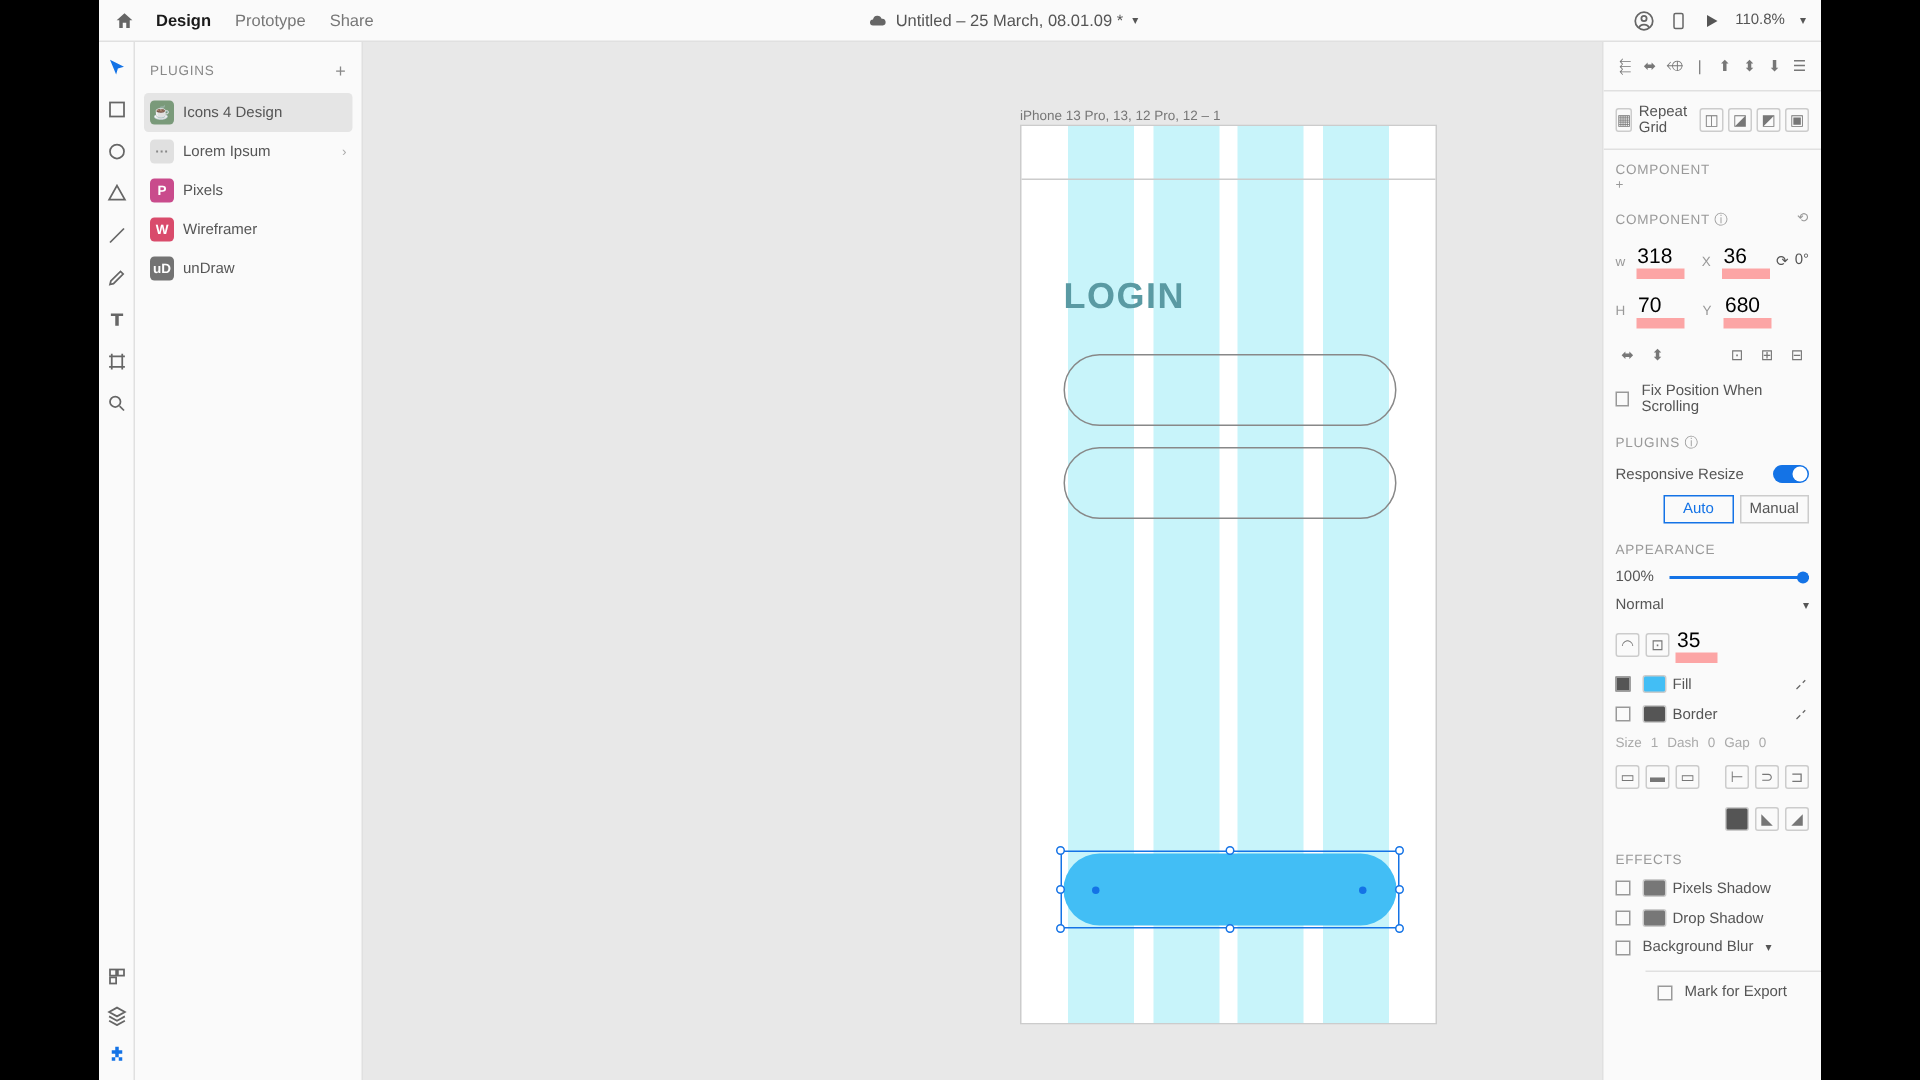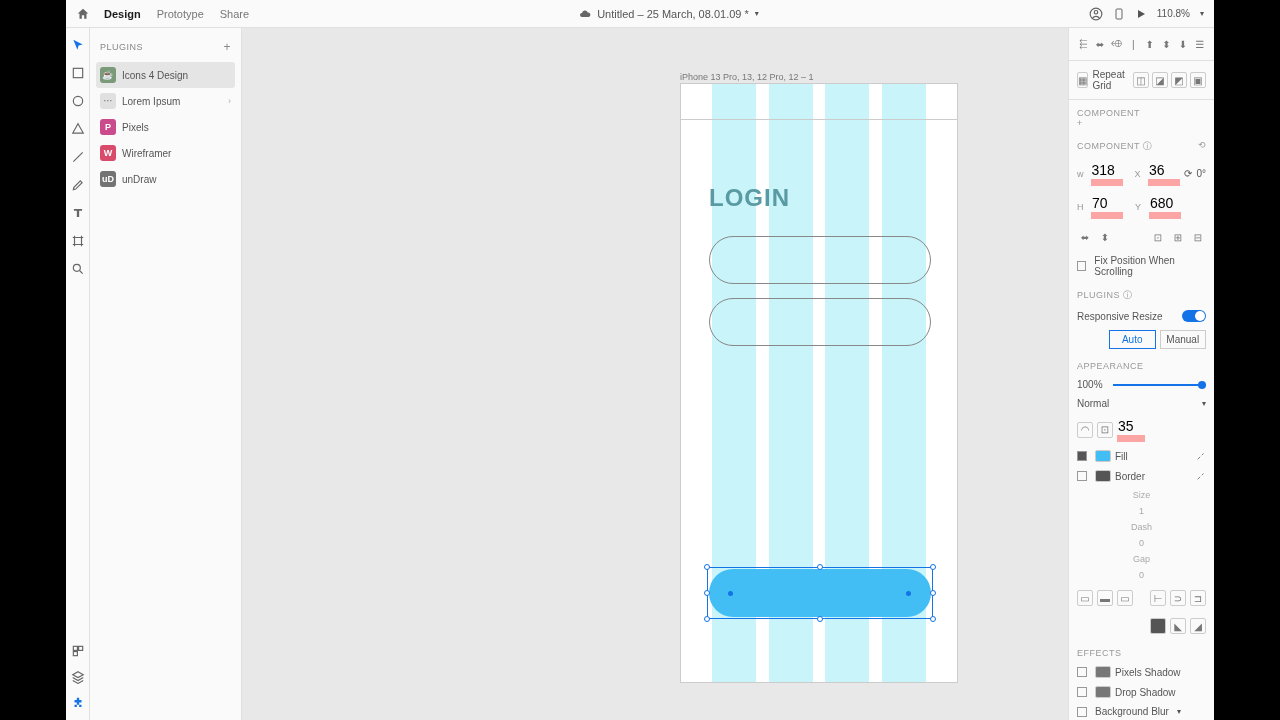--- a/index.html
+++ b/index.html
@@ -282,21 +282,21 @@
           </svg>
       </div>
       <div class="row">
         <div class="check"></div>
         <div class="swatch" style="background:#555;"></div>
         <span>Border</span>
         <svg width="10" height="10" style="margin-left:auto;" viewBox="0 0 24 24" fill="none" stroke="#666" stroke-width="2">
             <path d="M4 20l6-6m8-8l-4 4"></path>
           </svg>
       </div>
-      <div class="row" style="font-size:9px;color:#aaa;gap:6px;flex-direction:column;">
+      <div class="row" style="font-size:9px;color:#aaa;gap:6px;">
         <span>Size</span>
           <span>1</span>
         <span>Dash</span>
           <span>0</span>
         <span>Gap</span>
           <span>0</span>
       </div>
       <div class="iconrow">
         <div class="ibox">▭</div>
         <div class="ibox">▬</div>

